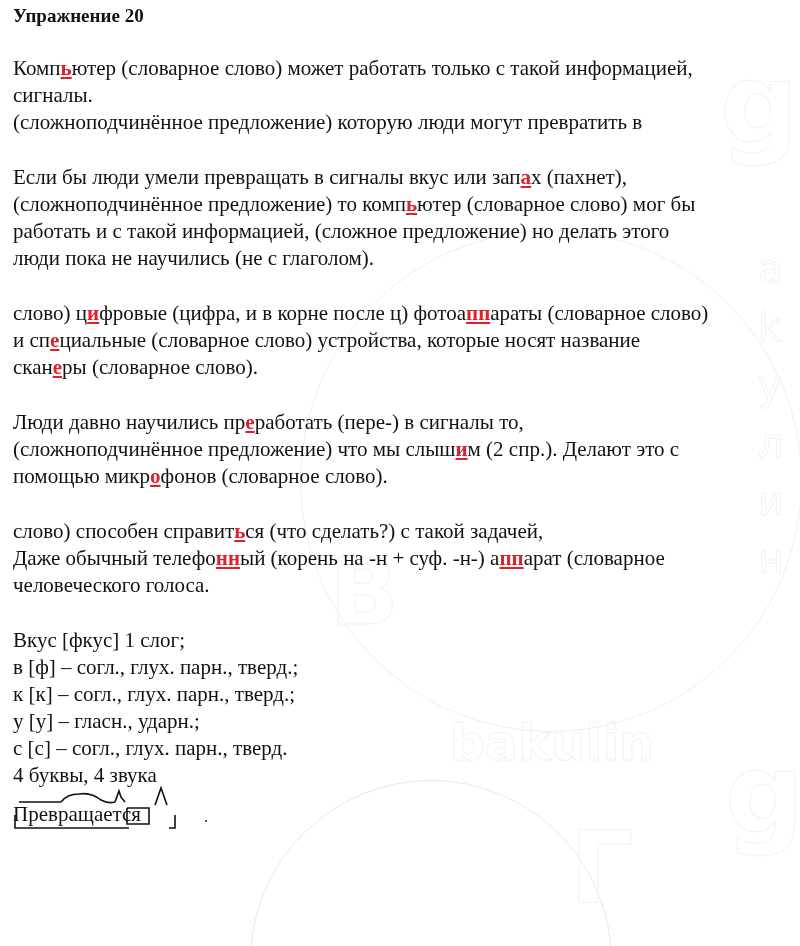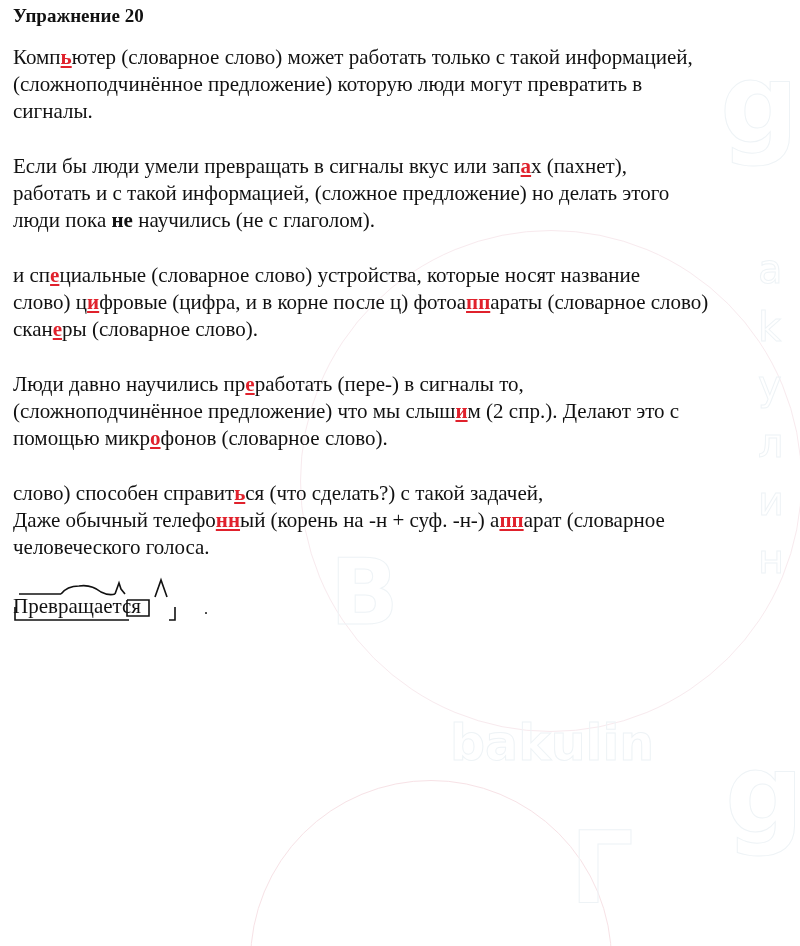--- a/index.html
+++ b/index.html
@@ -17,25 +17,25 @@
   .wm-1 { left: 450px; top: 715px; font-size: 49px; }
   .wm-2 { left: 720px; top: 40px; font-size: 110px; }
   .wm-3 { left: 725px; top: 730px; font-size: 110px; }
   .wm-4 { left: 570px; top: 810px; font-size: 100px; }
   .wm-5 { left: 330px; top: 540px; font-size: 90px; }
   .wm-col { position: absolute; left: 758px; top: 240px; width: 40px; font-family: "DejaVu Sans", sans-serif; font-size: 40px; line-height: 58px; color: transparent; -webkit-text-stroke: 1px #eef3f6; }
   .wm-arc { position: absolute; left: 250px; top: 780px; width: 360px; height: 360px; border-radius: 50%; border: 1px solid #f7e2e6; pointer-events: none; }
   .wm-arc2 { position: absolute; left: 300px; top: 230px; width: 500px; height: 500px; border-radius: 50%; border: 1px solid #f8eaee; pointer-events: none; }
 
   .content { position: absolute; left: 13px; top: 0; width: 787px; z-index: 1; }
-  .title { font-weight: bold; font-size: 19px; line-height: 24px; margin: 4px 0 16px 0; }
+  .title { font-weight: bold; font-size: 19px; line-height: 24px; margin: 4px 0 27px 0; }
   .para { font-size: 21px; line-height: 27px; margin: 0 0 28px 0; }
   .para .line { display: block; white-space: nowrap; }
   .hl { color: #e0212c; font-weight: bold; text-decoration: underline; text-decoration-thickness: 2px; text-underline-offset: 2px; }
-  .bold { font-weight: bold; }
+  .bold { font-weight: normal; }
   .phon { font-size: 21px; line-height: 27px; margin: 0 0 8px 0; }
   .phon .line { display: block; white-space: nowrap; }
   .parse {
     position: relative; margin-top: 6px; height: 34px; font-size: 21px; line-height: 27px;
   }
   .parse .word { position: absolute; left: 0; top: 4px; }
   .parse svg { position: absolute; left: -4px; top: -12px; }
   .parse .dot { position: absolute; left: 191px; top: 6px; font-size: 16px; }
 </style>
 </head>
@@ -48,43 +48,52 @@
 <div class="watermark wm-3">g</div>
 <div class="watermark wm-5">B</div>
 <div class="watermark wm-4">Г</div>
 <div class="wm-col">a<br>k<br>у<br>л<br>и<br>н</div>
 
 <div class="content">
   <div class="title">Упражнение 20</div>
   <div id="paragraphs">
       <div class="para">
         <span class="line"><span>Комп</span><span class="hl">ь</span><span>ютер (словарное слово) может работать только с такой информацией,</span></span>
+        <span class="line"><span>сигналы.</span></span>
         <span class="line"><span>(сложноподчинённое предложение) которую люди могут превратить в</span></span>
-        <span class="line"><span>сигналы.</span></span>
       </div>
       <div class="para">
         <span class="line"><span>Если бы люди умели превращать в сигналы вкус или зап</span><span class="hl">а</span><span>х (пахнет),</span></span>
+        <span class="line"><span>(сложноподчинённое предложение) то комп</span><span class="hl">ь</span><span>ютер (словарное слово) мог бы</span></span>
         <span class="line"><span>работать и с такой информацией, (сложное предложение) но делать этого</span></span>
         <span class="line"><span>люди пока </span><span class="bold">не</span><span> научились (не с глаголом).</span></span>
       </div>
       <div class="para">
+        <span class="line"><span>слово) ц</span><span class="hl">и</span><span>фровые (цифра, и в корне после ц) фотоа</span><span class="hl">пп</span><span>араты (словарное слово)</span></span>
         <span class="line"><span>и сп</span><span class="hl">е</span><span>циальные (словарное слово) устройства, которые носят название</span></span>
-        <span class="line"><span>слово) ц</span><span class="hl">и</span><span>фровые (цифра, и в корне после ц) фотоа</span><span class="hl">пп</span><span>араты (словарное слово)</span></span>
         <span class="line"><span>скан</span><span class="hl">е</span><span>ры (словарное слово).</span></span>
       </div>
       <div class="para">
         <span class="line"><span>Люди давно научились пр</span><span class="hl">е</span><span>работать (пере-) в сигналы то,</span></span>
         <span class="line"><span>(сложноподчинённое предложение) что мы слыш</span><span class="hl">и</span><span>м (2 спр.). Делают это с</span></span>
         <span class="line"><span>помощью микр</span><span class="hl">о</span><span>фонов (словарное слово).</span></span>
       </div>
       <div class="para">
         <span class="line"><span>слово) способен справит</span><span class="hl">ь</span><span>ся (что сделать?) с такой задачей,</span></span>
         <span class="line"><span>Даже обычный телефо</span><span class="hl">нн</span><span>ый (корень на -н + суф. -н-) а</span><span class="hl">пп</span><span>арат (словарное</span></span>
         <span class="line"><span>человеческого голоса.</span></span>
       </div>
+    </div>
+  <div class="phon" id="phonetics">
+      <span class="line">Вкус [фкус] 1 слог;</span>
+      <span class="line">в [ф] – согл., глух. парн., тверд.;</span>
+      <span class="line">к [к] – согл., глух. парн., тверд.;</span>
+      <span class="line">у [у] – гласн., ударн.;</span>
+      <span class="line">с [с] – согл., глух. парн., тверд.</span>
+      <span class="line">4 буквы, 4 звука</span>
     </div>
   <div class="parse">
     <svg width="170" height="48" viewBox="0 0 170 48">
 
       <path d="M10 17 L52 17" stroke="#111" stroke-width="1.6" fill="none"></path>
 
       <path d="M52 17 Q 58 9 70 9 Q 82 7 92 15 Q 100 19 106 17" stroke="#111" stroke-width="1.6" fill="none"></path>
 
       <path d="M106 17 L110 6 L112 12 L116 17" stroke="#111" stroke-width="1.6" fill="none"></path>
 

